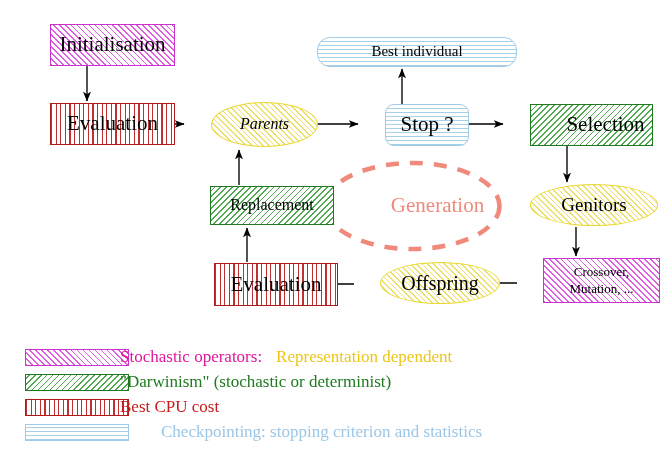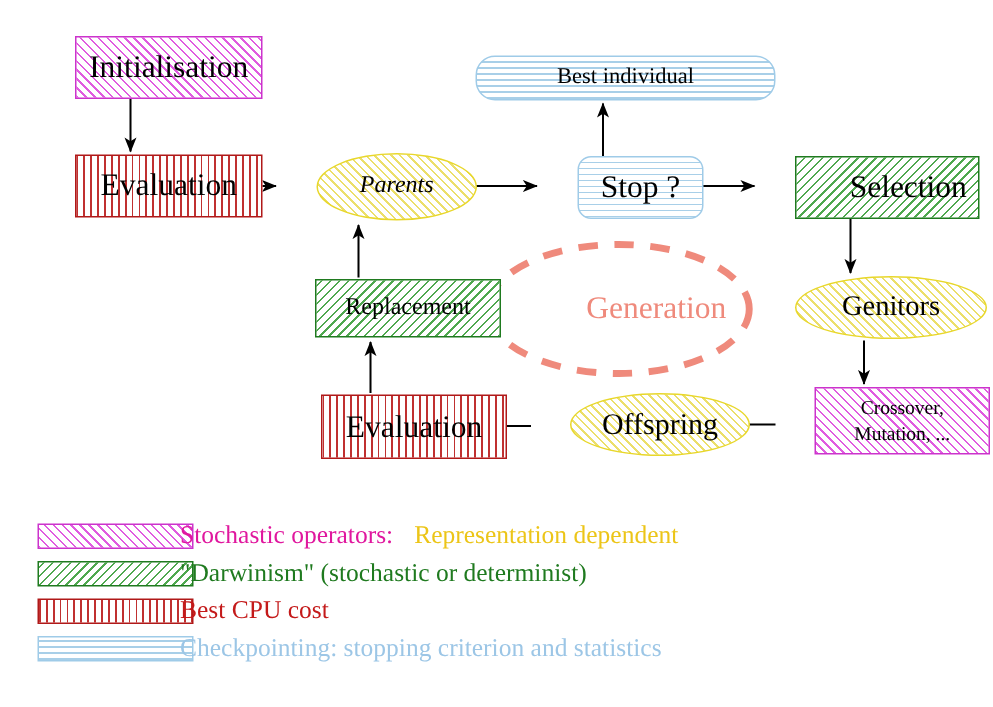--- a/index.html
+++ b/index.html
@@ -90,21 +90,21 @@
   }
   .legend-text{
     position:absolute;left:120px;white-space:nowrap;font-size:17px;
     font-family:"Liberation Serif","DejaVu Serif",serif;
   }
   .legend-text .second{margin-left:14px;}
   .c-magenta{color:#e0179e;}
   .c-gold{color:#ecc518;}
   .c-green{color:#1f7a1f;}
   .c-red{color:#c41a1a;}
-  .c-blue{color:#9cc6e6;}
+  .c-blue{color:#9cc6e6;margin-left:41px;}
 </style>
 </head>
 <body>
 
 <svg id="canvas" viewBox="0 0 662 471" width="662" height="471" xmlns="http://www.w3.org/2000/svg">
   <defs>
     <marker id="ah" markerWidth="11" markerHeight="11" refX="9.4" refY="4.2" orient="auto" markerUnits="userSpaceOnUse">
       <path d="M0,0.2 L10,4.2 L0,8.2 L2.6,4.2 Z" fill="#000"></path>
     </marker>
   </defs>

